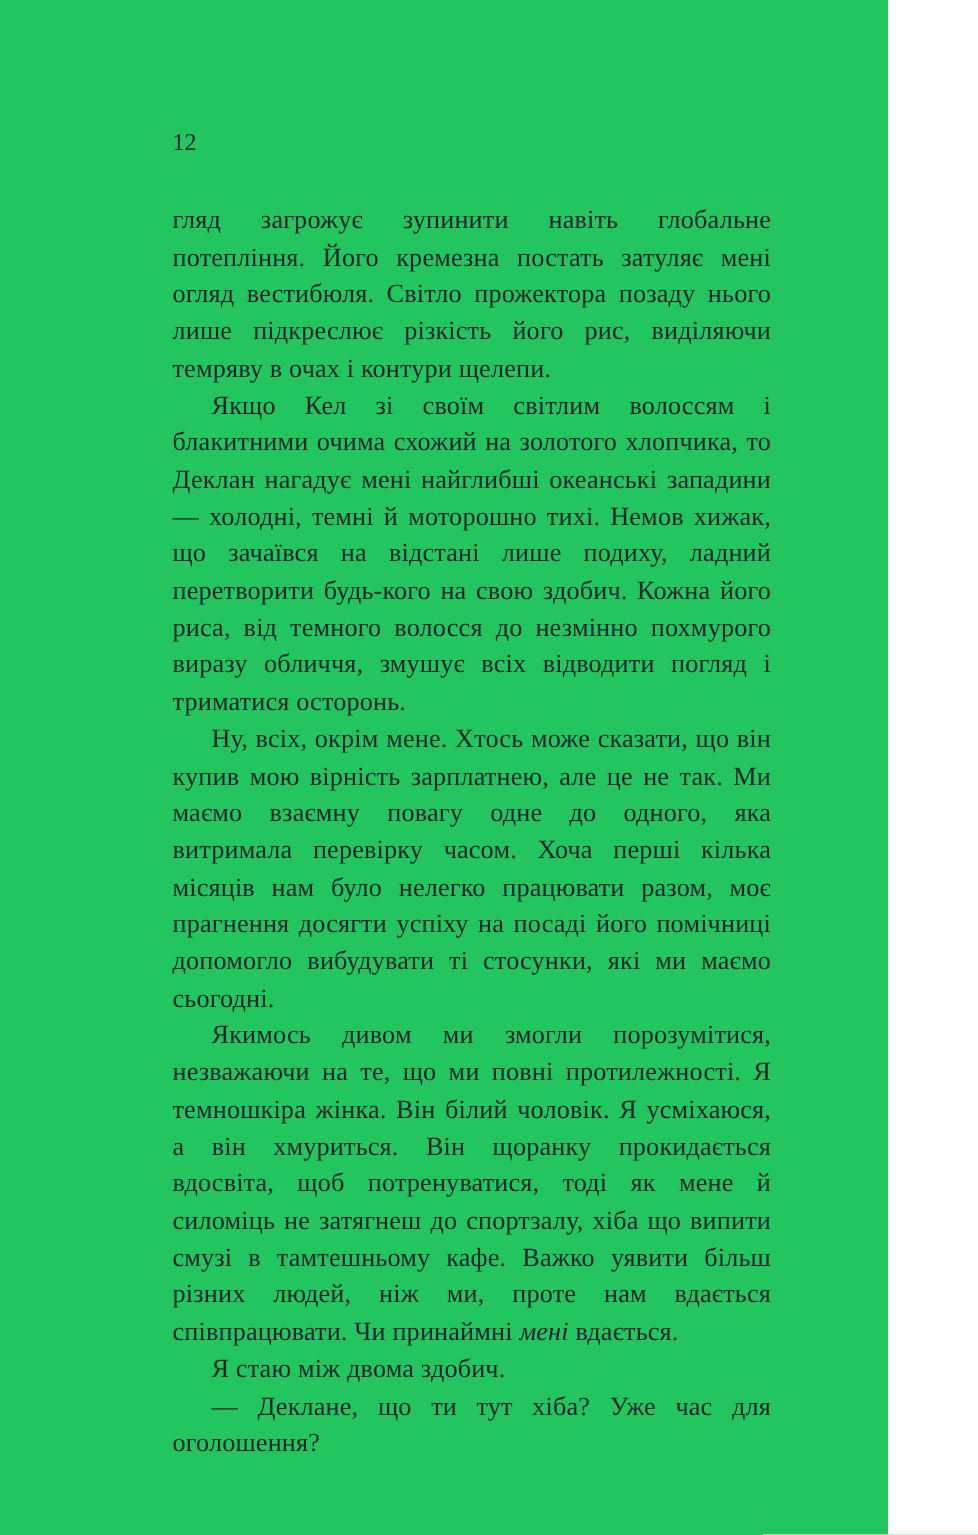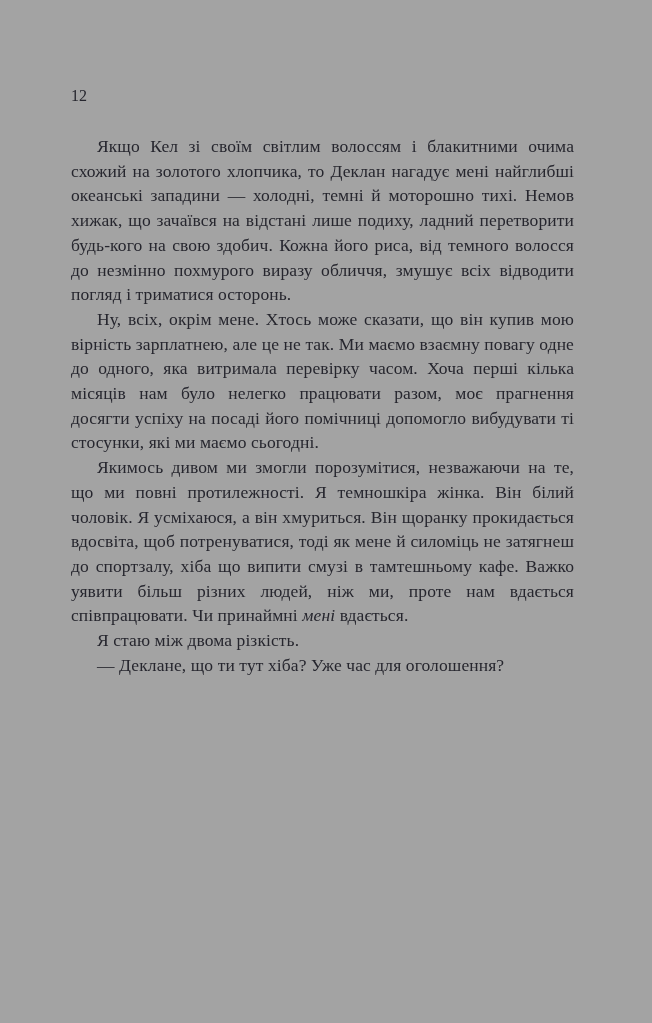--- a/index.html
+++ b/index.html
@@ -2,25 +2,25 @@
 <html lang="uk"><head>
 <meta charset="utf-8">
 <style>
   html, body {
     margin: 0;
     padding: 0;
     background: #ffffff;
   }
   .page {
     position: relative;
-    width: 652px;
+    width: 592px;
     height: 1023px;
-    background: #a3a3a3;
+    background: #22c55e;
     box-sizing: border-box;
-    padding: 88px 78px 0 71px;
+    padding: 88px 78px 0 115px;
     font-family: "Liberation Serif", "DejaVu Serif", serif;
     color: #26262e;
     overflow: hidden;
   }
   .page-number {
     font-size: 16px;
     line-height: 1;
     margin-bottom: 30px;
     color: #26262e;
   }
@@ -40,24 +40,25 @@
   .text-block em {
   }
 </style>
 </head>
 <body>
 
 <div class="page">
   <div class="page-number">12</div>
 
   <div class="text-block">
+    <p class="no-indent">гляд загрожує зупинити навіть глобальне потепління. Його кремезна постать затуляє мені огляд вестибюля. Світло прожектора позаду нього лише підкреслює різкість його рис, виділяючи темряву в очах і контури щелепи.</p>
 
     <p>Якщо Кел зі своїм світлим волоссям і блакитними очима схожий на золотого хлопчика, то Деклан нагадує мені найглибші океанські западини — холодні, темні й моторошно тихі. Немов хижак, що зачаївся на відстані лише подиху, ладний перетворити будь-кого на свою здобич. Кожна його риса, від темного волосся до незмінно похмурого виразу обличчя, змушує всіх відводити погляд і триматися осторонь.</p>
 
     <p>Ну, всіх, окрім мене. Хтось може сказати, що він купив мою вірність зарплатнею, але це не так. Ми маємо взаємну повагу одне до одного, яка витримала перевірку часом. Хоча перші кілька місяців нам було нелегко працювати разом, моє прагнення досягти успіху на посаді його помічниці допомогло вибудувати ті стосунки, які ми маємо сьогодні.</p>
 
     <p><span>Якимось дивом ми змогли порозумітися, незважаючи на те, що ми повні протилежності. Я темношкіра жінка. Він білий чоловік. Я усміхаюся, а він хмуриться. Він щоранку прокидається вдосвіта, щоб потренуватися, тоді як мене й силоміць не затягнеш до спортзалу, хіба що випити смузі в тамтешньому кафе. Важко уявити більш різних людей, ніж ми, проте нам вдається співпрацювати. Чи принаймні </span><em>мені</em><span> вдається.</span></p>
 
-    <p>Я стаю між двома різкість.</p>
+    <p>Я стаю між двома здобич.</p>
 
     <p>— Деклане, що ти тут хіба? Уже час для оголошення?</p>
   </div>
 </div>
 
 </body></html>

